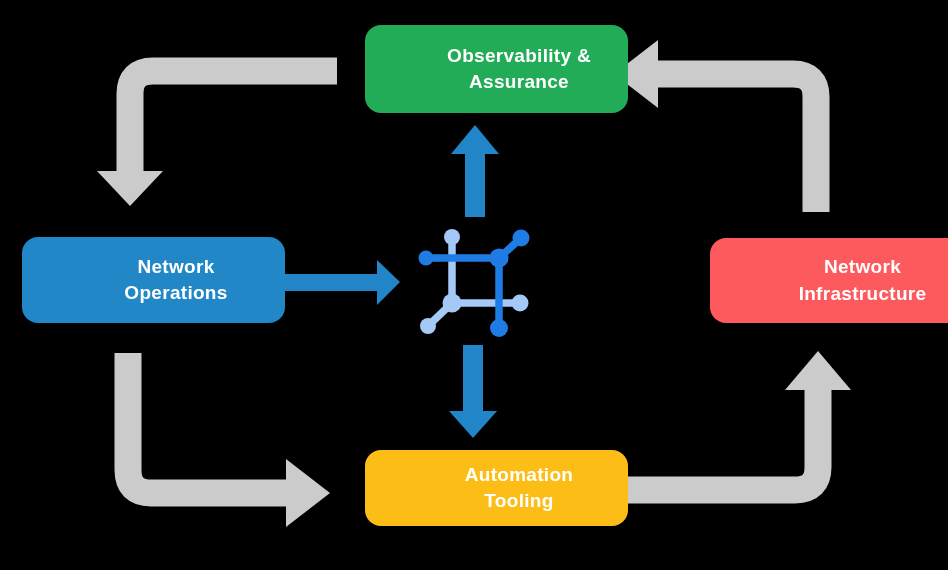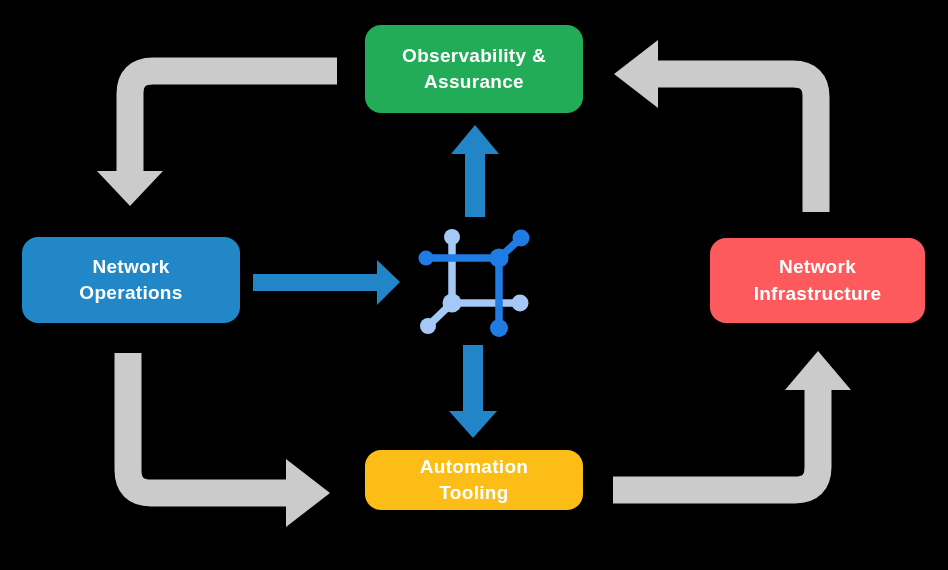--- a/index.html
+++ b/index.html
@@ -15,27 +15,27 @@
   .head-gray{fill:var(--arrow-gray);}
   .arrow-blue{fill:var(--arrow-blue);}
   .icon-lb{stroke:var(--icon-light-blue);stroke-width:7.5;fill:none;}
   .icon-lb-dot{fill:var(--icon-light-blue);}
   .icon-db{stroke:var(--icon-dark-blue);stroke-width:7.5;fill:none;}
   .icon-db-dot{fill:var(--icon-dark-blue);}
   .box{
     position:absolute;border-radius:16px;
     display:flex;align-items:center;justify-content:center;
     text-align:center;color:var(--text,#fff);
-    font-size:19px;font-weight:600;letter-spacing:.3px;line-height:1.38;
+    font-size:19px;font-weight:600;letter-spacing:.3px;line-height:1.38;padding-left:45px;
   }
   .box span{white-space:pre-line;}
   .box-observability{left:365px;top:25px;width:218px;height:88px;background:var(--green);}
   .box-operations{left:22px;top:237px;width:218px;height:86px;background:var(--blue);}
   .box-infrastructure{left:710px;top:238px;width:215px;height:85px;background:var(--red);}
-  .box-automation{left:365px;top:450px;width:218px;height:60px;background:var(--yellow);}
+  .box-automation{left:365px;top:450px;width:218px;height:76px;background:var(--yellow);}
 </style>
 </head>
 <body>
 
 <div class="canvas">
 
   <svg class="layer" viewBox="0 0 948 570" aria-hidden="true">
 
     <g>
       <path class="arrow-gray" d="M 337,71 H 153 Q 130,71 130,94 V 173"></path>

